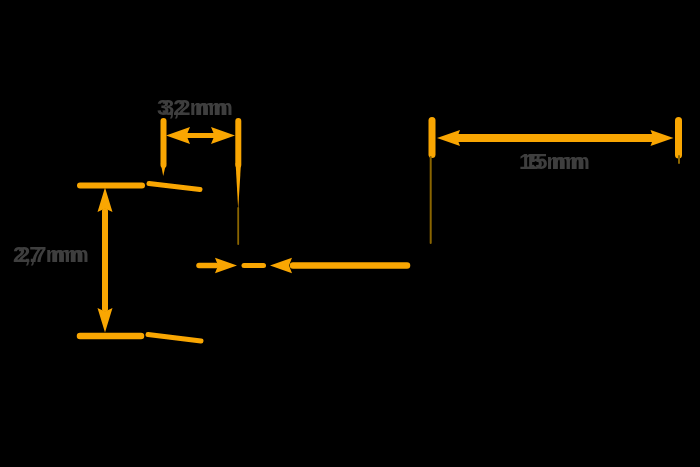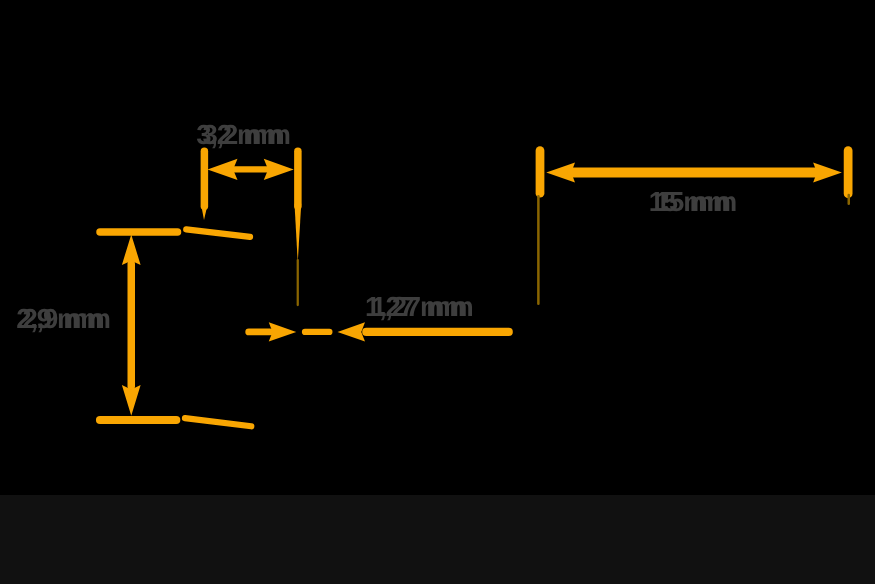--- a/index.html
+++ b/index.html
@@ -4,21 +4,21 @@
 <style>
   :root{
     --bg:#000000;
     --accent:#F9A602;
     --accent-dark:#8A6500;
     --ink:#3E3E3E;
   }
   html,body{margin:0;padding:0;background:#111;}
   #canvas{
     position:relative;
-    width:700px;height:396px;
+    width:700px;height:467px;
     background:var(--bg);
     overflow:hidden;
     font-family:"Liberation Sans", sans-serif;
   }
   #dim-svg{position:absolute;left:0;top:0;}
   .stroke{stroke:var(--accent);fill:none;stroke-linecap:round;}
   .fill{fill:var(--accent);stroke:none;}
   .thin{stroke:var(--accent-dark);fill:none;stroke-linecap:round;}
   .dim-label{
     position:absolute;
@@ -78,18 +78,17 @@
       <line class="thin" x1="679" y1="156" x2="679" y2="163" stroke-width="2"></line>
       <polygon class="fill" points="437,138 460,130 457,138 460,146"></polygon>
       <polygon class="fill" points="673.5,138 650.5,130 653.5,138 650.5,146"></polygon>
       <line class="stroke" x1="458" y1="138" x2="653" y2="138" stroke-width="8"></line>
       <line class="thin" x1="430.7" y1="157" x2="430.7" y2="243" stroke-width="2"></line>
     </g>
   </svg>
 
   <div class="dim-label" id="label-top-width">3,2 mm</div>
 
-  <div class="dim-label" id="label-height">2,9 mm</div>
+  <div class="dim-label" id="label-height">2,7 mm</div>
 
-  <div class="dim-label" id="label-pitch">1,27 mm</div>
 
   <div class="dim-label" id="label-length">15 mm</div>
 </div>
 
 </body></html>

